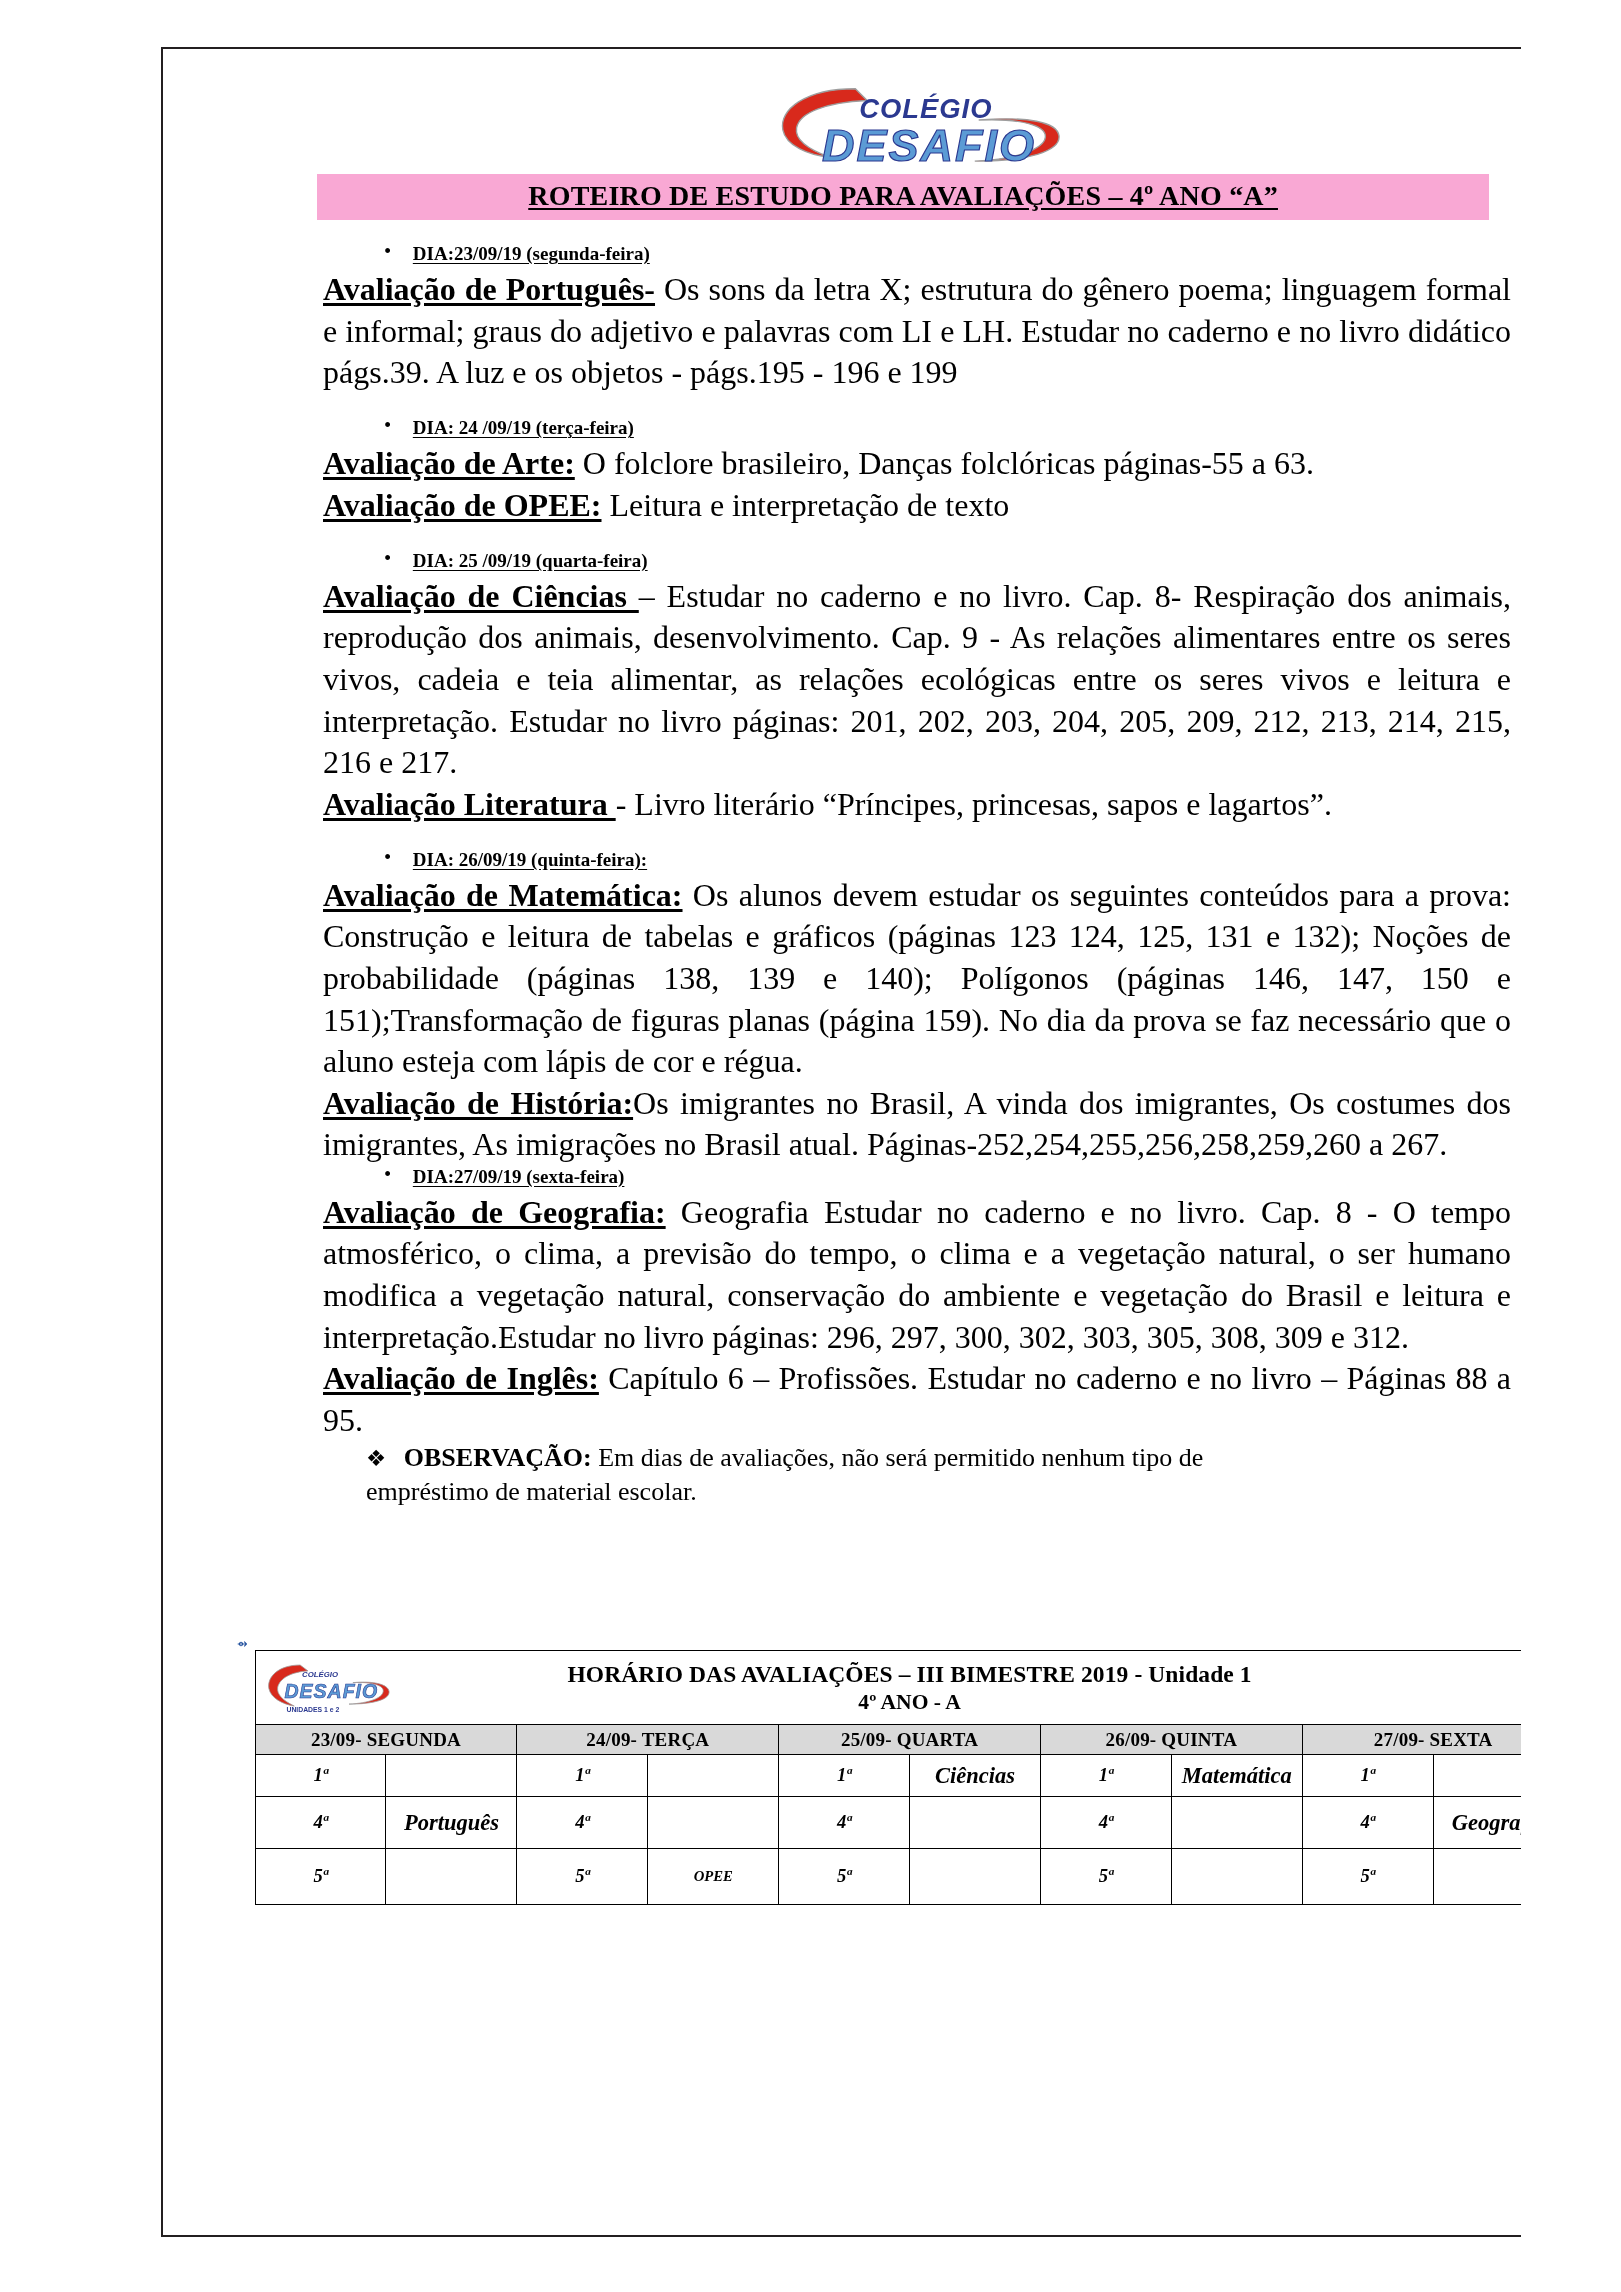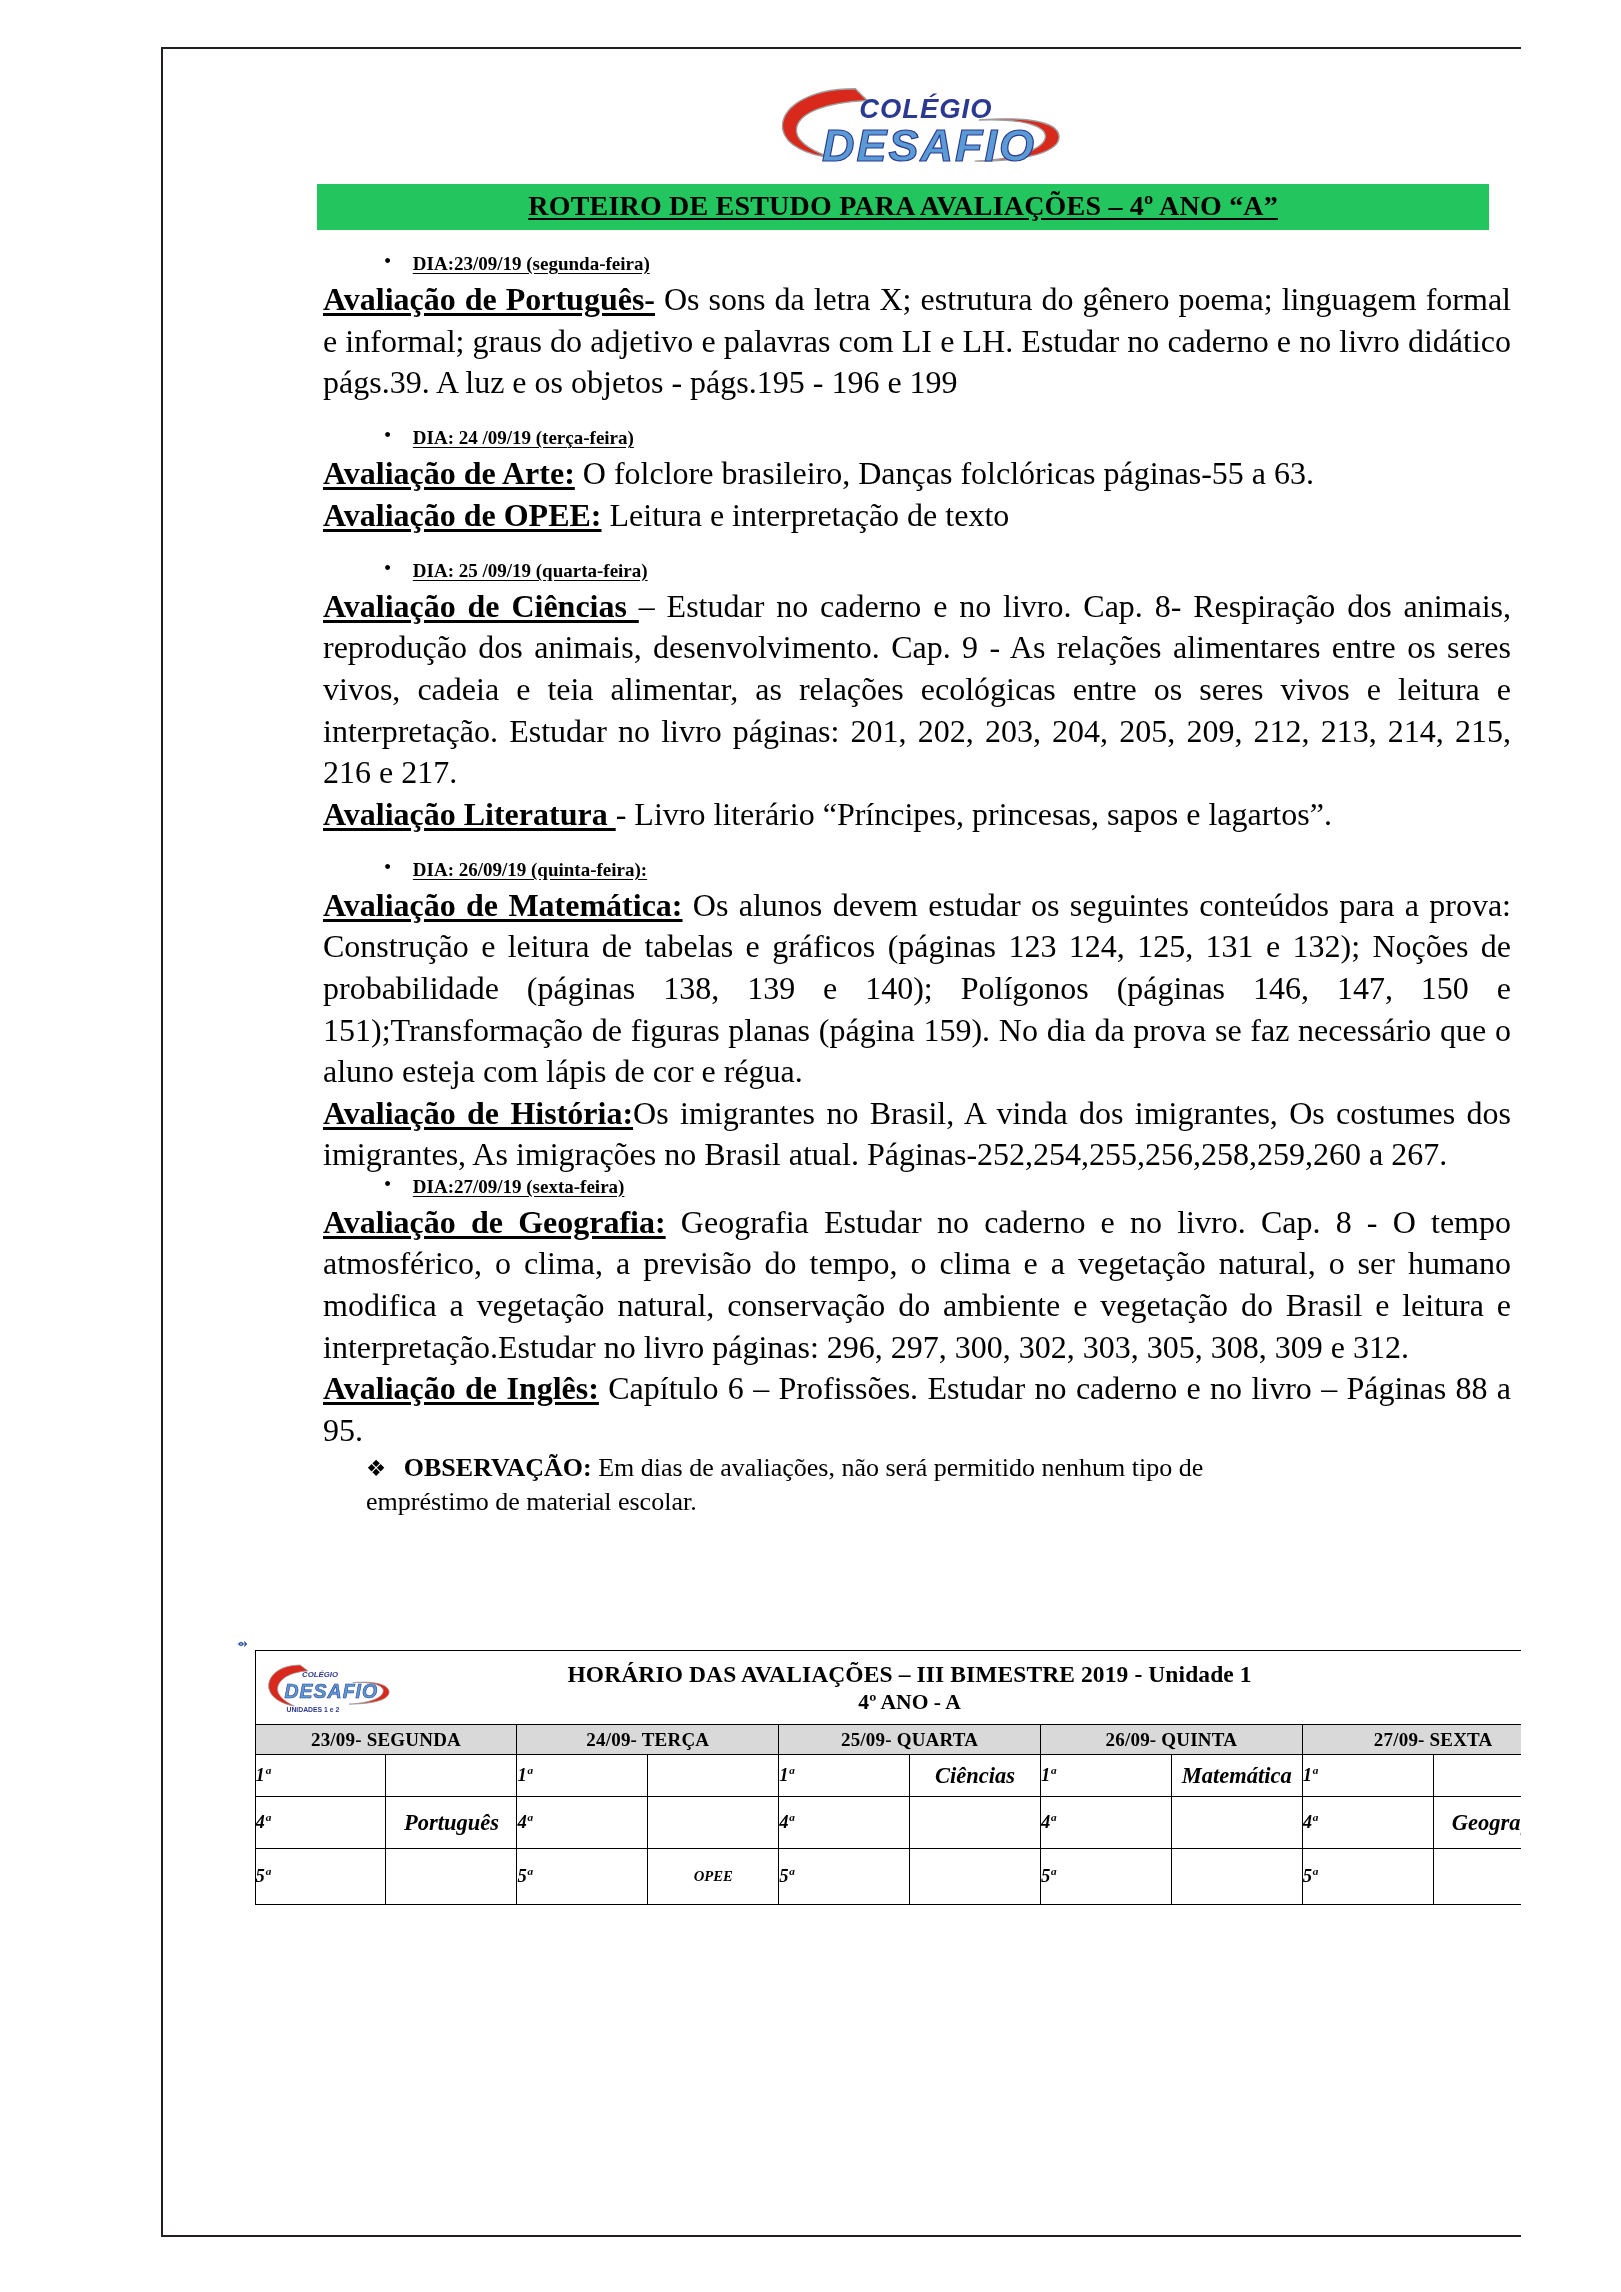--- a/index.html
+++ b/index.html
@@ -48,24 +48,24 @@
   }
   .logo {
     position: relative;
     width: 304px;
     height: 94px;
   }
   .logo svg { display: block; }
 
   
   .title-banner {
-    background: #22c55e;
+    background: #f9a8d4;
     text-align: center;
     padding: 5.9px 0 7.8px 0;
-    margin-top: 11px;
+    margin-top: 1px;
     margin-left: -5.9px;
     margin-right: 0px;
     width: 1172px;
   }
   .title-banner .title-text {
     font-weight: bold;
     font-size: 28px;
     letter-spacing: 0.2px;
     text-decoration: underline;
     text-underline-offset: 2.9px;
@@ -185,21 +185,21 @@
     font-weight: bold;
     font-size: 19px;
     height: 29px;
     letter-spacing: 0.2px;
   }
   td.period {
     width: 45px;
     font-style: italic;
     font-weight: bold;
     font-size: 18.6px;
-    text-align: left;
+    text-align: center;
     vertical-align: top;
     padding: 1px 0 0 4.9px;
     line-height: 1;
   }
   td.subject {
     text-align: center;
     font-style: italic;
     font-weight: bold;
     font-size: 22.5px;
     padding: 0 3.9px;

